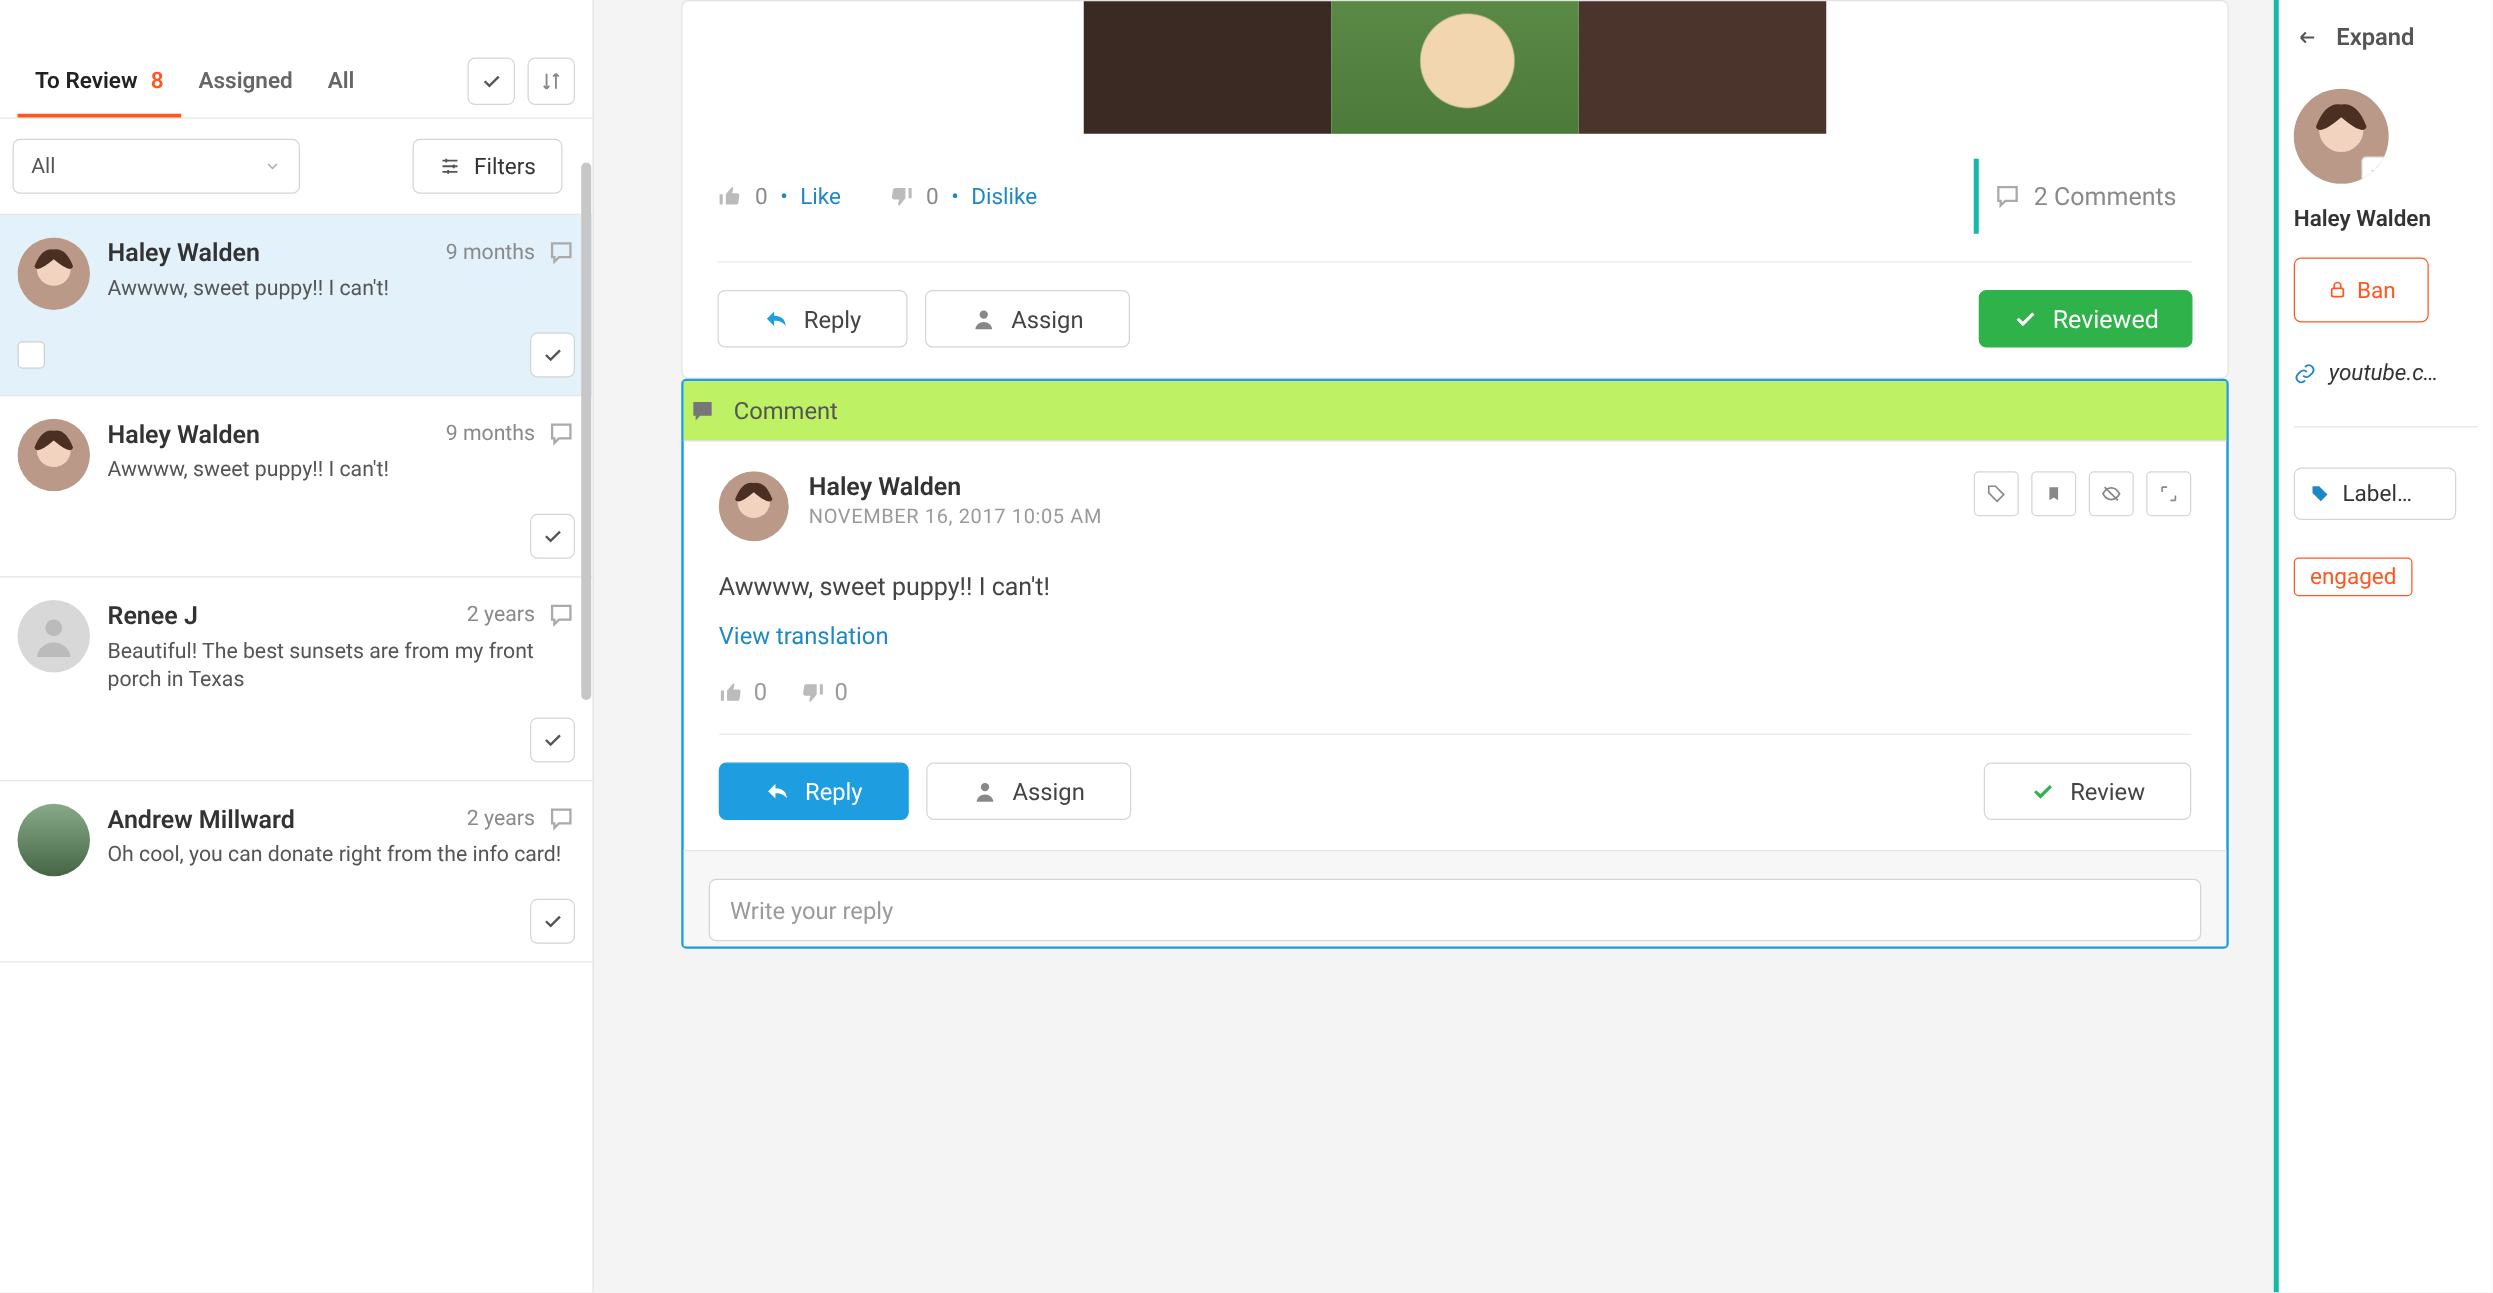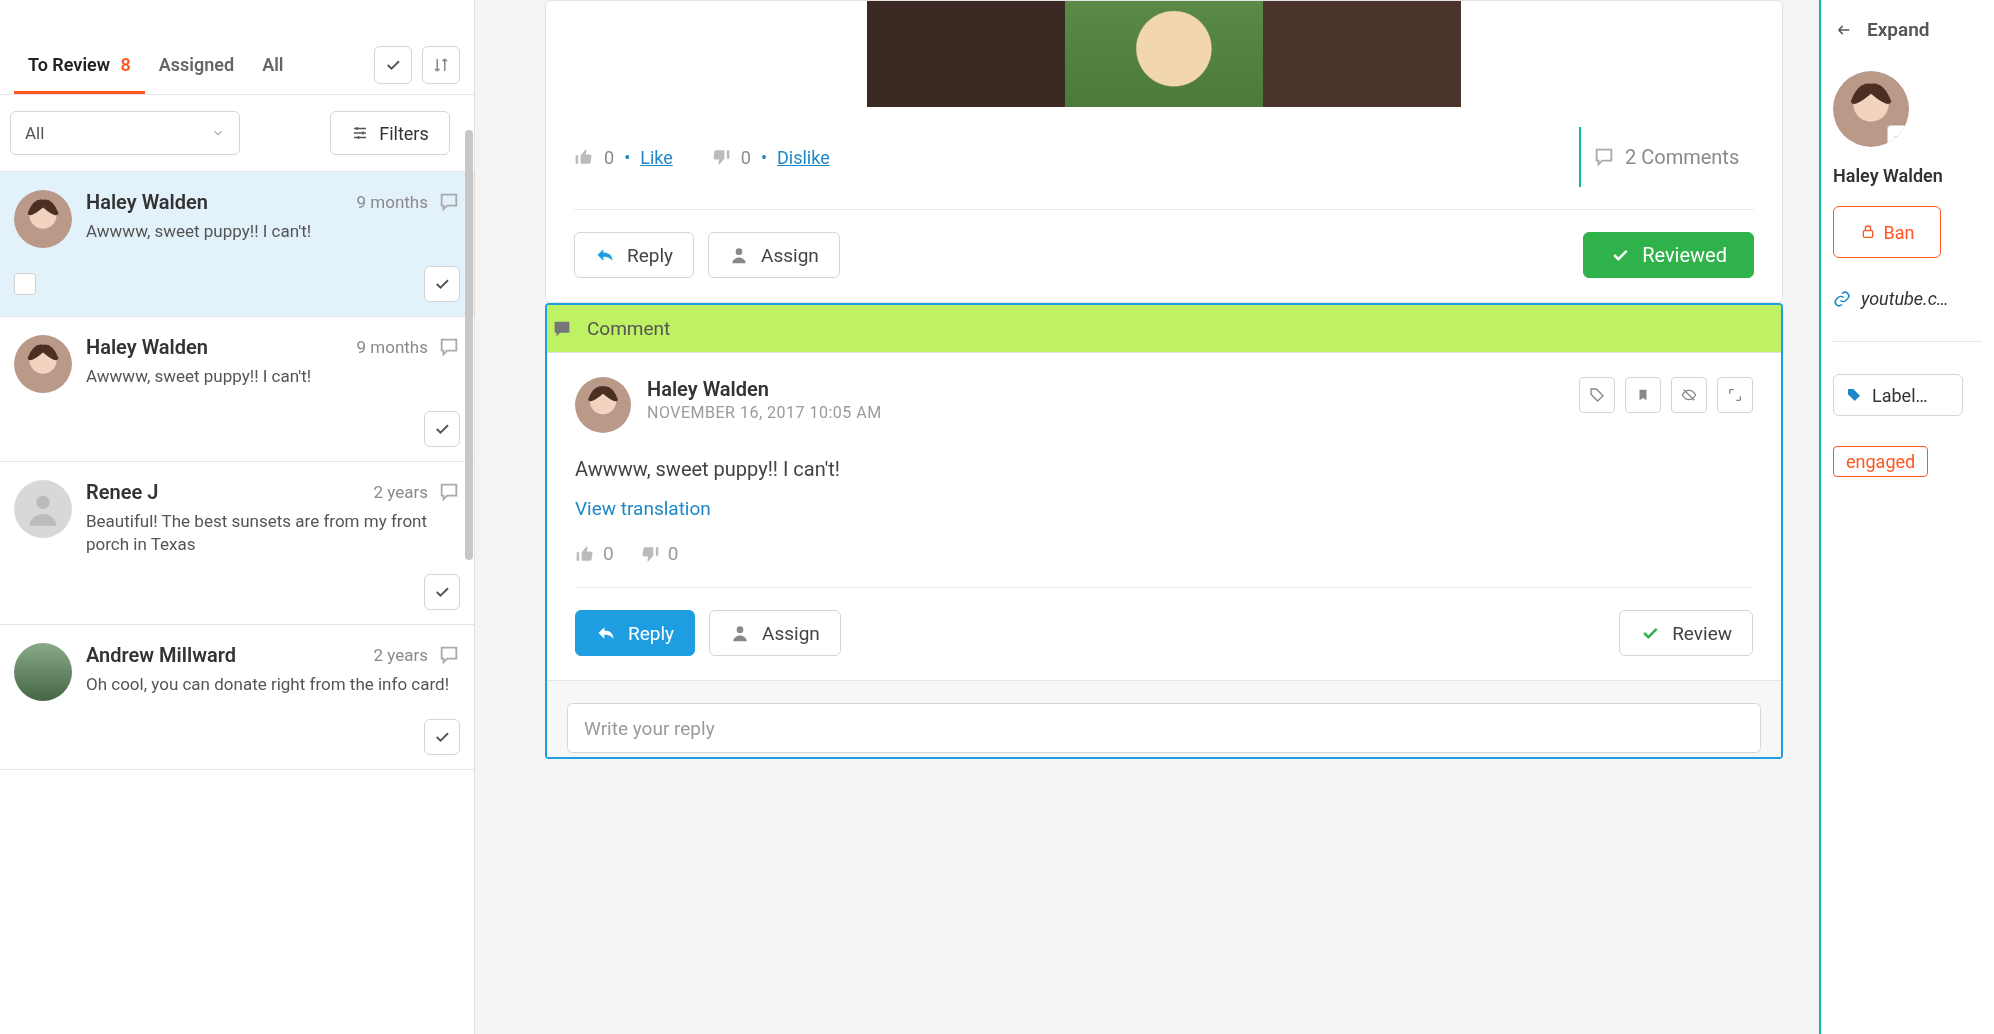--- a/index.html
+++ b/index.html
@@ -37,26 +37,26 @@
 .mid { flex: 1; padding: 0 36px 24px 70px; overflow-y: auto; }
 .card { background:#fff; border:1px solid #e3e3e3; border-radius: 6px; margin-bottom: 0; }
 .post-card { padding: 0 0 24px 0; }
 .media-row { display:flex; height: 106px; margin: 0 auto 20px; width: 595px; }
 .media { flex:1; }
 .m1 { background:#3b2a24; }
 .m2 { background:#6fa05b; position:relative; overflow:hidden; }
 .m2::before{content:"";position:absolute;inset:0;background:radial-gradient(circle at 55% 45%, #f2d6b0 0 30%, transparent 31%), linear-gradient(#5a8a46,#4c7a3a);} 
 .m3 { background:#4a342b; }
 .reactions { display:flex; align-items:center; gap: 10px; padding: 0 28px; color:#8a8a8a; font-size:18px; }
-.reactions .link { color:#1e88c7; text-decoration: underline; cursor:pointer; }
+.reactions .link { color:#1e88c7; cursor:pointer; }
 .reactions .dot { color:#1e88c7; }
 .reactions .right { margin-left:auto; display:flex; align-items:center; gap:10px; }
 .divider { height:1px; background:#eaeaea; margin: 22px 28px; }
 .action-row { display:flex; gap:14px; padding: 0 28px; align-items:center; }
-.btn { height: 46px; padding: 0 20px; border:1px solid #d5d5d5; border-radius:6px; background:#fff; display:flex; align-items:center; gap:12px; font-size:19px; cursor:pointer; color:#444; }
+.btn { height: 46px; padding: 0 36px; border:1px solid #d5d5d5; border-radius:6px; background:#fff; display:flex; align-items:center; gap:12px; font-size:19px; cursor:pointer; color:#444; }
 .btn.primary { background:#1e9ee0; color:#fff; border-color:#1e9ee0; }
 .btn.green { background:#2fb24a; color:#fff; border-color:#2fb24a; padding:0 26px; font-size:20px;}
 .btn .ic { width:20px; height:20px; }
 .prev-link { display:flex; align-items:center; gap:10px; color:#1e88c7; text-decoration:underline; font-size:19px; margin: 18px 0 14px 12px; cursor:pointer; }
 
 .comment-card { border: 2px solid #1e9ee0; border-radius:4px; }
 .comment-head { background:#bef264; padding: 12px 4px; display:flex; align-items:center; gap:14px; color:#555; font-size:19px; border-bottom:1px solid #e0e0e0; }
 .comment-body { padding: 24px 28px; }
 .commenter { display:flex; gap:16px; align-items:flex-start; }
 .commenter .avatar { width:56px; height:56px; }
@@ -64,21 +64,21 @@
 .commenter-meta .time { color:#9a9a9a; font-size:16px; margin-top:2px; letter-spacing:.5px; }
 .commenter-actions { margin-left:auto; display:flex; gap:10px; }
 .mini-btn { width:36px; height:36px; border:1px solid #d5d5d5; border-radius:4px; background:#fff; display:flex; align-items:center; justify-content:center; cursor:pointer; }
 .comment-text { font-size:20px; margin-top: 24px; color:#444; }
 .translate { color:#1e88c7; font-size:19px; margin-top: 16px; cursor:pointer; }
 .comment-reacts { display:flex; gap:26px; margin-top:22px; color:#9a9a9a; font-size:19px; align-items:center; }
 .comment-reacts span { display:flex; align-items:center; gap:8px; }
 .reply-input { margin: 22px 20px 0; height: 50px; border:1px solid #d5d5d5; border-radius:6px; padding: 0 16px; display:flex; align-items:center; color:#9a9a9a; font-size:19px; background:#fff; }
 
 
-.right { width: 175px; background:#fff; border-left:2px solid #14b8a6; padding: 18px 12px; }
+.right { width: 175px; background:#fff; border-left:4px solid #14b8a6; padding: 18px 12px; }
 .expand { display:flex; align-items:center; gap:12px; color:#555; font-size:19px; font-weight:600; cursor:pointer; margin-bottom: 30px; }
 .profile { display:flex; flex-direction:column; align-items:flex-start; gap:12px; }
 .profile .avatar { width:76px; height:76px; position:relative; }
 .star-badge { position:absolute; bottom:-4px; right:-4px; width:26px; height:26px; border:1px solid #d0d0d0; border-radius:4px; background:#fff; display:flex; align-items:center; justify-content:center; }
 .profile-name { font-size:18px; font-weight:600; margin-top:6px; }
 .ban-btn { border:1px solid #ff5722; color:#ff5722; border-radius:6px; height:52px; width: 108px; display:flex; align-items:center; justify-content:center; gap:8px; font-size:18px; cursor:pointer; margin-top:8px; }
 .link-row { display:flex; align-items:center; gap:10px; color:#1e88c7; font-size:18px; margin-top:18px; cursor:pointer; width:100%; overflow:hidden; white-space:nowrap; text-overflow:ellipsis;font-style:italic; }
 .hr { height:1px; background:#e6e6e6; margin:20px 0; width:100%; }
 .label-btn { border:1px solid #d5d5d5; border-radius:6px; height:42px; width:130px; display:flex; align-items:center; gap:10px; padding:0 12px; font-size:18px; cursor:pointer; }
 .tag-pill { border:1px solid #ff5722; color:#ff5722; border-radius:4px; padding: 4px 12px; font-size:18px; margin-top:18px; display:inline-block; }

